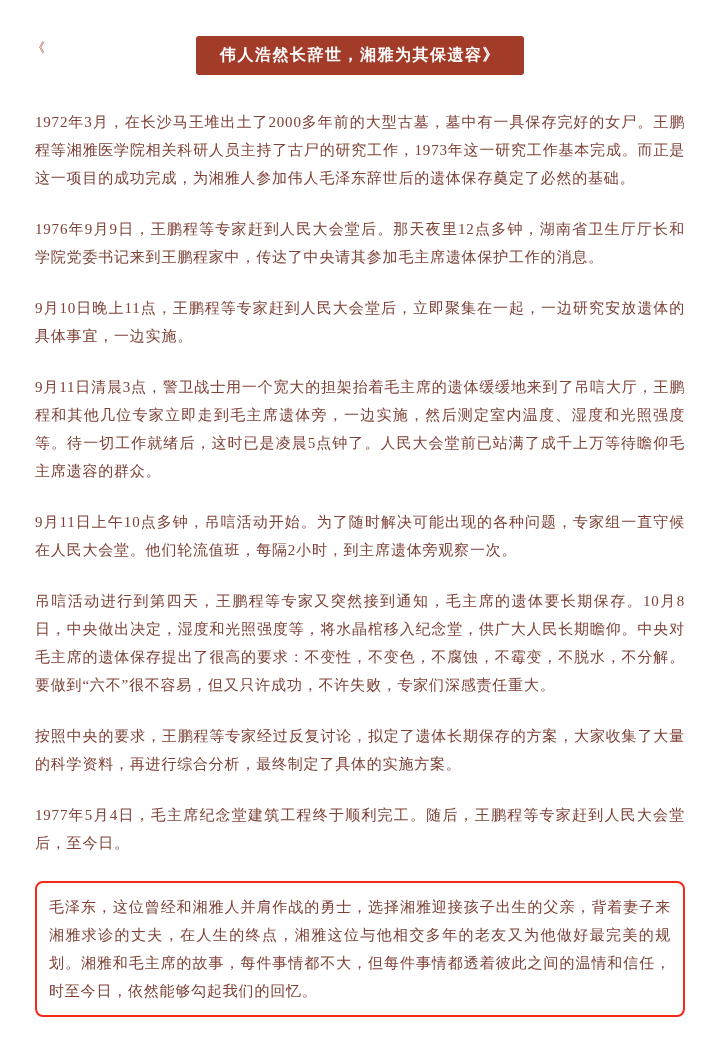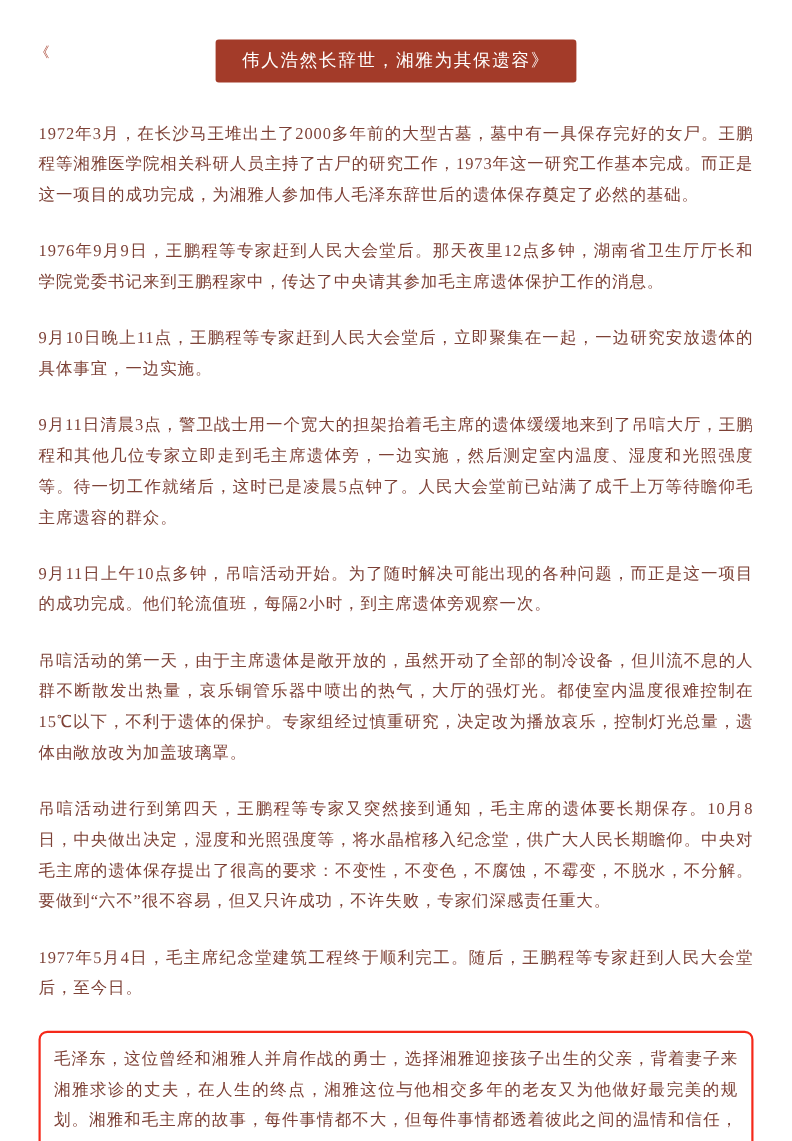--- a/index.html
+++ b/index.html
@@ -20,21 +20,21 @@
     color: #a33b29;
     font-size: 13px;
     line-height: 1;
   }
   .banner {
     margin: 36px auto 0 auto;
     width: fit-content;
     max-width: 560px;
     background: #a33b29;
     color: #ffffff;
-    font-weight: normal;
+    font-weight: bold;
     font-size: 16px;
     letter-spacing: 1.5px;
     padding: 9px 24px;
     border-radius: 3px;
     text-align: center;
   }
   .content {
     margin-top: 33px;
   }
   .para {
@@ -63,23 +63,23 @@
 
   <span class="corner-mark">《</span>
 
   <div class="banner">伟人浩然长辞世，湘雅为其保遗容》</div>
 
   <div class="content">
     <p class="para">1972年3月，在长沙马王堆出土了2000多年前的大型古墓，墓中有一具保存完好的女尸。王鹏程等湘雅医学院相关科研人员主持了古尸的研究工作，1973年这一研究工作基本完成。而正是这一项目的成功完成，为湘雅人参加伟人毛泽东辞世后的遗体保存奠定了必然的基础。</p>
     <p class="para">1976年9月9日，王鹏程等专家赶到人民大会堂后。那天夜里12点多钟，湖南省卫生厅厅长和学院党委书记来到王鹏程家中，传达了中央请其参加毛主席遗体保护工作的消息。</p>
     <p class="para">9月10日晚上11点，王鹏程等专家赶到人民大会堂后，立即聚集在一起，一边研究安放遗体的具体事宜，一边实施。</p>
     <p class="para">9月11日清晨3点，警卫战士用一个宽大的担架抬着毛主席的遗体缓缓地来到了吊唁大厅，王鹏程和其他几位专家立即走到毛主席遗体旁，一边实施，然后测定室内温度、湿度和光照强度等。待一切工作就绪后，这时已是凌晨5点钟了。人民大会堂前已站满了成千上万等待瞻仰毛主席遗容的群众。</p>
-    <p class="para">9月11日上午10点多钟，吊唁活动开始。为了随时解决可能出现的各种问题，而正是这一项目的成功完成。他们轮流值班，每隔2小时，到主席遗体旁观察一次。</p>
-    <p class="para">吊唁活动的第一天，由于主席遗体是敞开放的，虽然开动了全部的制冷设备，但川流不息的人群不断散发出热量，哀乐铜管乐器中喷出的热气，大厅的强灯光。都使室内温度很难控制在15℃以下，不利于遗体的保护。专家组经过慎重研究，决定改为播放哀乐，控制灯光总量，遗体由敞放改为加盖玻璃罩。</p>
+    <p class="para">9月11日上午10点多钟，吊唁活动开始。为了随时解决可能出现的各种问题，专家组一直守候在人民大会堂。他们轮流值班，每隔2小时，到主席遗体旁观察一次。</p>
     <p class="para">吊唁活动进行到第四天，王鹏程等专家又突然接到通知，毛主席的遗体要长期保存。10月8日，中央做出决定，湿度和光照强度等，将水晶棺移入纪念堂，供广大人民长期瞻仰。中央对毛主席的遗体保存提出了很高的要求：不变性，不变色，不腐蚀，不霉变，不脱水，不分解。要做到“六不”很不容易，但又只许成功，不许失败，专家们深感责任重大。</p>
+    <p class="para">按照中央的要求，王鹏程等专家经过反复讨论，拟定了遗体长期保存的方案，大家收集了大量的科学资料，再进行综合分析，最终制定了具体的实施方案。</p>
     <p class="para">1977年5月4日，毛主席纪念堂建筑工程终于顺利完工。随后，王鹏程等专家赶到人民大会堂后，至今日。</p>
 
     <div class="highlight-box">
       <p class="para">毛泽东，这位曾经和湘雅人并肩作战的勇士，选择湘雅迎接孩子出生的父亲，背着妻子来湘雅求诊的丈夫，在人生的终点，湘雅这位与他相交多年的老友又为他做好最完美的规划。湘雅和毛主席的故事，每件事情都不大，但每件事情都透着彼此之间的温情和信任，时至今日，依然能够勾起我们的回忆。</p>
     </div>
   </div>
 
 </div>
 
 </body></html>

